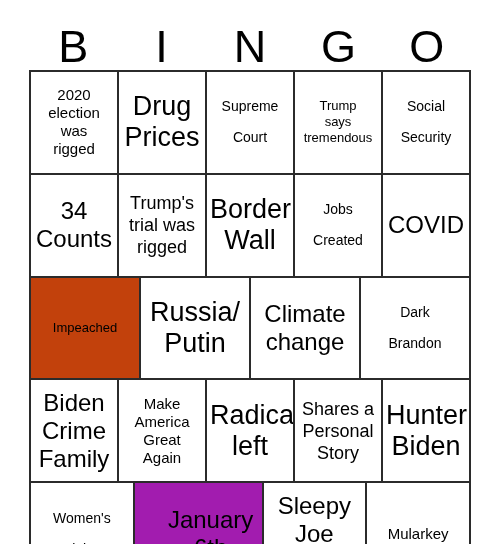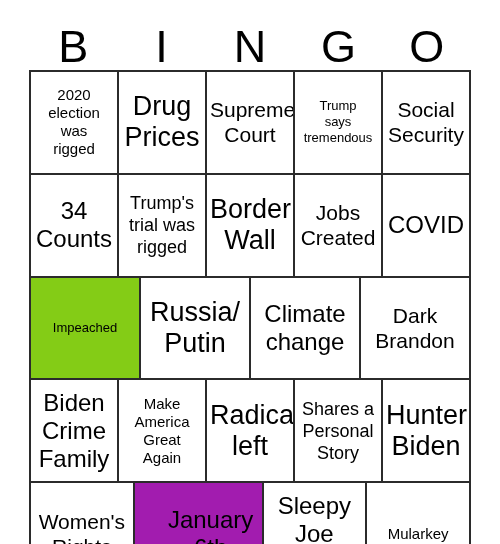--- a/index.html
+++ b/index.html
@@ -87,21 +87,21 @@
     text-align: center;
     color: #000000;
     white-space: pre-line;
     word-break: normal;
   }
 
   
   .fs-xs   { font-size: 13px;  line-height: 16px; }
   .fs-sm   { font-size: 15px;  line-height: 18px; }
   .fs-md   { font-size: 18px;  line-height: 22px; }
-  .fs-lg   { font-size: 21px;  line-height: 25px; }
+  .fs-lg   { font-size: 14px;  line-height: 31px; }
   .fs-xl   { font-size: 24px;  line-height: 28px; }
   .fs-xxl  { font-size: 27px;  line-height: 31px; }
 </style>
 </head>
 <body style="background: rgb(255, 255, 255);">
 
 <div id="card">
 
   <div class="bingo-header">
     <div class="header-letter">B</div>
@@ -156,21 +156,21 @@
       <div class="bingo-cell" style="border-right-color: rgb(43, 43, 43); border-bottom-color: rgb(43, 43, 43); background: rgb(255, 255, 255); color: rgb(0, 0, 0);">
           <span class="cell-text fs-lg">Jobs
 Created</span>
         </div>
       <div class="bingo-cell" style="border-right-color: rgb(43, 43, 43); border-bottom-color: rgb(43, 43, 43); background: rgb(255, 255, 255); color: rgb(0, 0, 0);">
           <span class="cell-text fs-xl">COVID</span>
         </div>
     </div>
 
     <div class="bingo-row">
-      <div class="bingo-cell" style="border-right-color: rgb(43, 43, 43); border-bottom-color: rgb(43, 43, 43); background: #84cc16; color: rgb(0, 0, 0);">
+      <div class="bingo-cell" style="border-right-color: rgb(43, 43, 43); border-bottom-color: rgb(43, 43, 43); background: #c2410c; color: rgb(0, 0, 0);">
           <span class="cell-text fs-xs">Impeached</span>
         </div>
       <div class="bingo-cell" style="border-right-color: rgb(43, 43, 43); border-bottom-color: rgb(43, 43, 43); background: rgb(255, 255, 255); color: rgb(0, 0, 0);">
           <span class="cell-text fs-xxl">Russia/
 Putin</span>
         </div>
       <div class="bingo-cell" style="border-right-color: rgb(43, 43, 43); border-bottom-color: rgb(43, 43, 43); background: rgb(255, 255, 255); color: rgb(0, 0, 0); align-items: center;">
           <span class="cell-text fs-xl">Climate
 change</span>
         </div>

